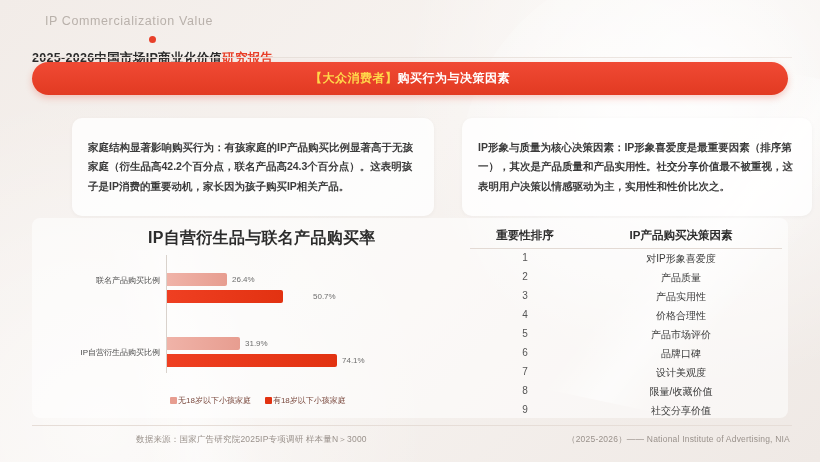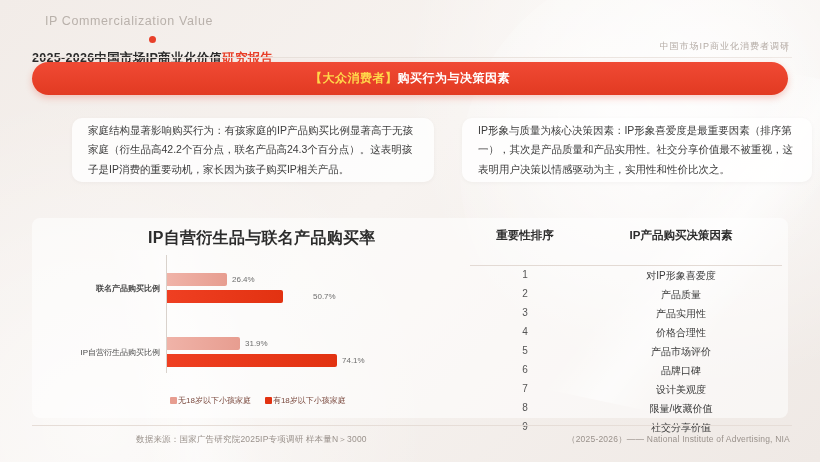--- a/index.html
+++ b/index.html
@@ -66,23 +66,24 @@
     display:flex;align-items:center;justify-content:center;
   }
   .banner-text{color:#fff;font-size:12px;font-weight:bold;letter-spacing:.5px;}
   .banner-text .y{color:#ffd84a;}
 
   
   .note{
     position:absolute;top:118px;
     background:rgba(255,255,255,.78);
     border-radius:10px;
-    padding:3px 16px;
+    padding:20px 16px;
     font-size:10.5px;line-height:1.85;color:#3b3b3b;
     box-shadow:0 1px 4px rgba(0,0,0,.04);
+    font-weight:bold;
   }
   .note-left{left:72px;width:330px;}
   .note-right{left:462px;width:318px;}
 
   
   .panel{
     position:absolute;left:32px;top:218px;width:756px;height:200px;
     background:rgba(255,255,255,.55);
     border-radius:8px;
   }
@@ -114,21 +115,21 @@
   .legend{
     position:absolute;left:130px;top:140px;display:flex;gap:14px;align-items:center;
   }
   .legend-item{display:flex;align-items:center;gap:1px;font-size:8px;color:#7b4a3f;}
   .legend-swatch{width:7px;height:7px;border-radius:1px;}
 
   
   .table{
     position:absolute;left:470px;top:228px;width:312px;
   }
-  .t-head{display:flex;border-bottom:1px solid #e3dad4;padding-bottom:22px;}
+  .t-head{display:flex;border-bottom:1px solid #e3dad4;padding-bottom:5px;}
   .t-head div{font-size:11.5px;font-weight:bold;color:#2c2c2c;}
   .c1{width:110px;text-align:center;}
   .c2{flex:1;text-align:center;}
   .t-row{display:flex;padding:2.5px 0;}
   .t-row div{font-size:10px;color:#3a3a3a;}
   .t-row .c1{color:#555;}
 
   
   .ftr-rule{
     position:absolute;left:32px;right:28px;bottom:36px;height:1px;background:#e6ddd7;
@@ -149,41 +150,37 @@
 <div class="page">
   <div class="swoosh"></div>
   <div class="swoosh2"></div>
   <div class="swoosh3"></div>
 
   <div class="hdr-sub">IP Commercialization Value</div>
   <div class="hdr-title-row">
     <span class="hdr-dot"></span>
     <span class="hdr-title"><span>2025-2026中国市场IP商业化价值</span><span class="em">研究报告</span></span>
   </div>
-  <div class="hdr-right">
-    <span class="bar"></span>
-    <span>中国市场IP商业化消费者调研</span>
-  </div>
   <div class="hdr-rule"></div>
 
   <div class="banner">
     <div class="banner-text"><span class="y">【大众消费者】</span><span>购买行为与决策因素</span></div>
   </div>
 
   <div class="note note-left">家庭结构显著影响购买行为：有孩家庭的IP产品购买比例显著高于无孩家庭（衍生品高42.2个百分点，联名产品高24.3个百分点）。这表明孩子是IP消费的重要动机，家长因为孩子购买IP相关产品。</div>
   <div class="note note-right">IP形象与质量为核心决策因素：IP形象喜爱度是最重要因素（排序第一），其次是产品质量和产品实用性。社交分享价值最不被重视，这表明用户决策以情感驱动为主，实用性和性价比次之。</div>
 
   <div class="panel"></div>
 
   <div class="chart-title">IP自营衍生品与联名产品购买率</div>
   <div class="chart">
     <div class="axis-line"></div>
 
     <div class="bar-group" style="top:18px;">
-      <div class="bar-label" style="top:10px;font-weight:bold;">联名产品购买比例</div>
+      <div class="bar-label" style="top:2px;">联名产品购买比例</div>
       <div class="bar light" style="top:0px;width:60px;"></div>
       <div class="bar-val" style="top:2px;left:192px;">26.4%</div>
       <div class="bar dark" style="top:17px;width:116px;"></div>
       <div class="bar-val" style="top:19px;left:248px;margin-left:25px;">50.7%</div>
     </div>
 
     <div class="bar-group" style="top:82px;">
       <div class="bar-label" style="top:10px;">IP自营衍生品购买比例</div>
       <div class="bar light" style="top:0px;width:73px;"></div>
       <div class="bar-val" style="top:2px;left:205px;">31.9%</div>

